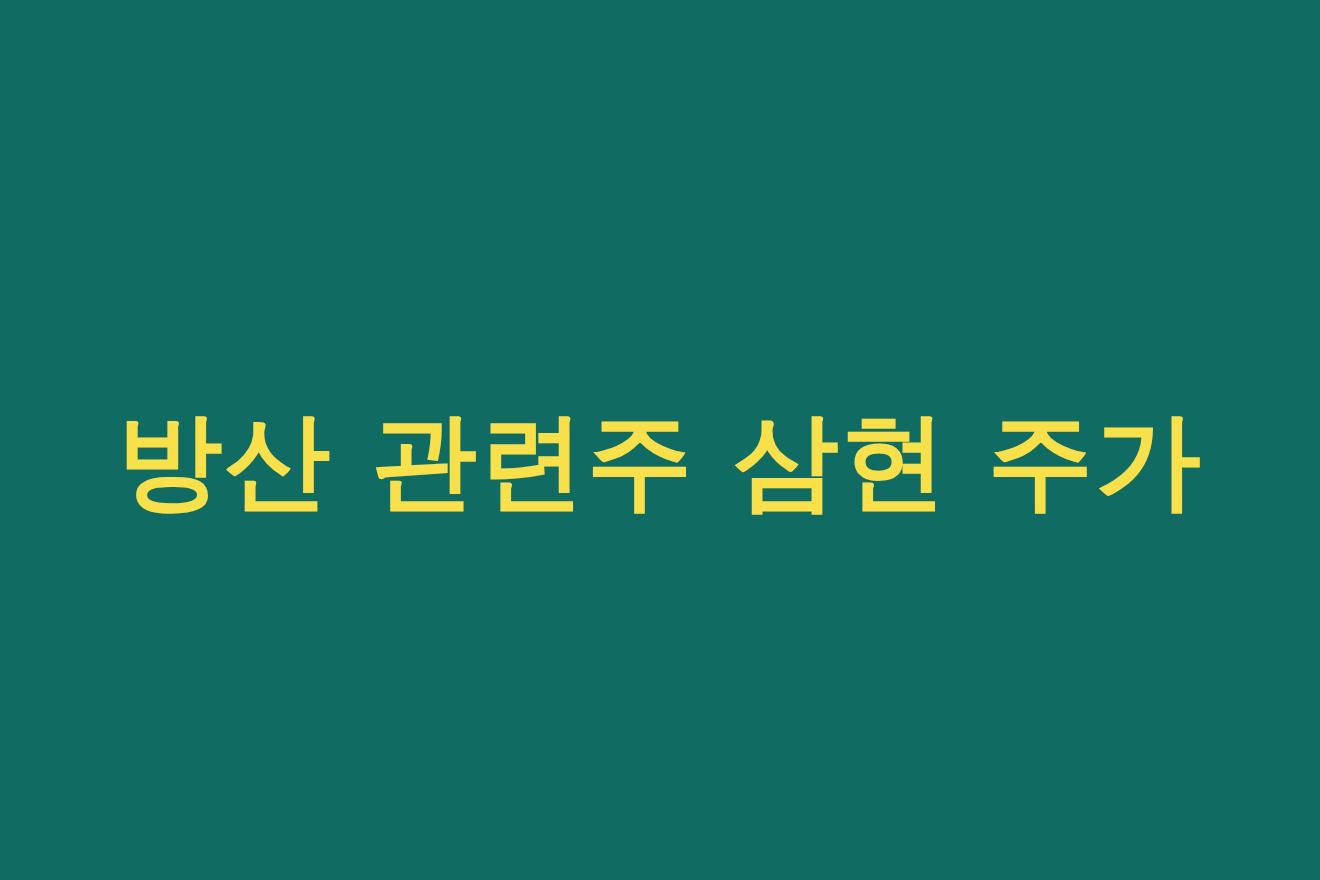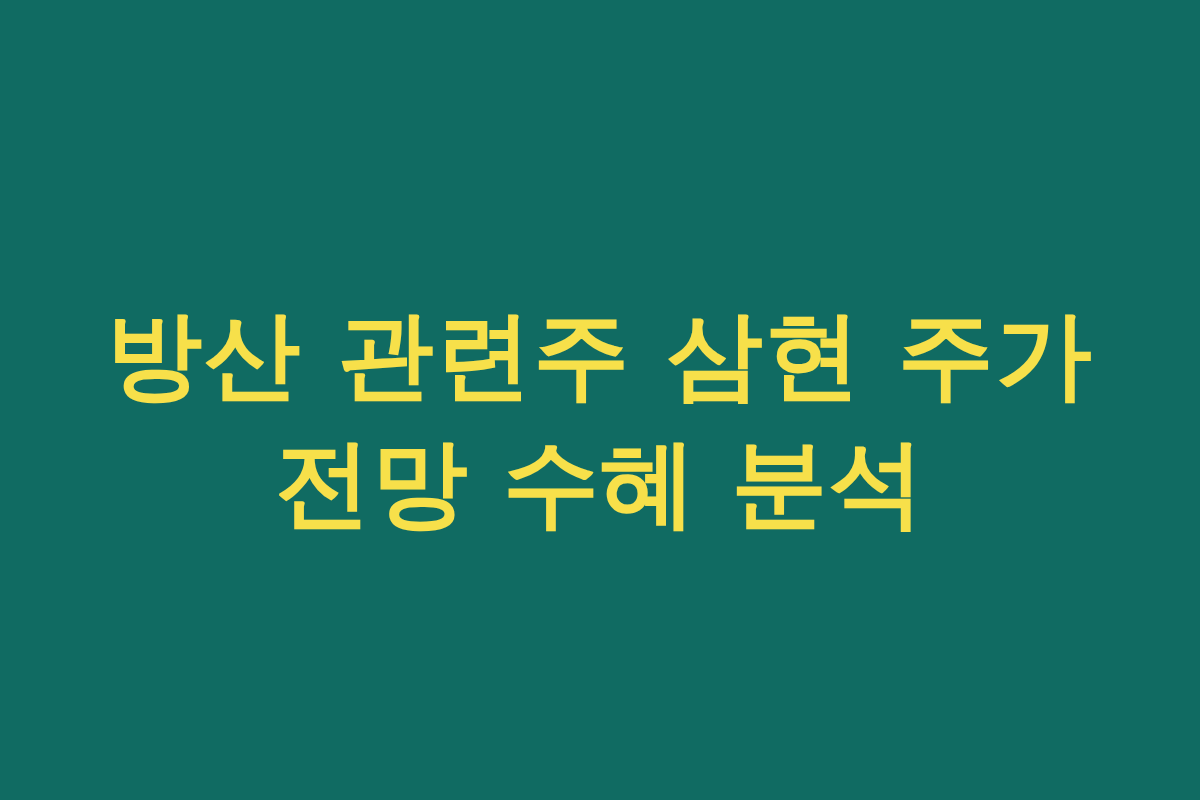--- a/index.html
+++ b/index.html
@@ -53,17 +53,16 @@
 </style>
 </head>
 <body>
 
 <div id="thumbnail-card" style="background: rgb(16, 107, 98);">
 
   <div id="title-block">
 
     <span class="title-line line-1" style="color: rgb(247, 224, 74);">방산 관련주 삼현 주가</span>
 
-    <span class="title-line line-2" style="color: rgb(247, 224, 74);">전망 수혜 분석</span>
 
   </div>
 
 </div>
 
 </body></html>

